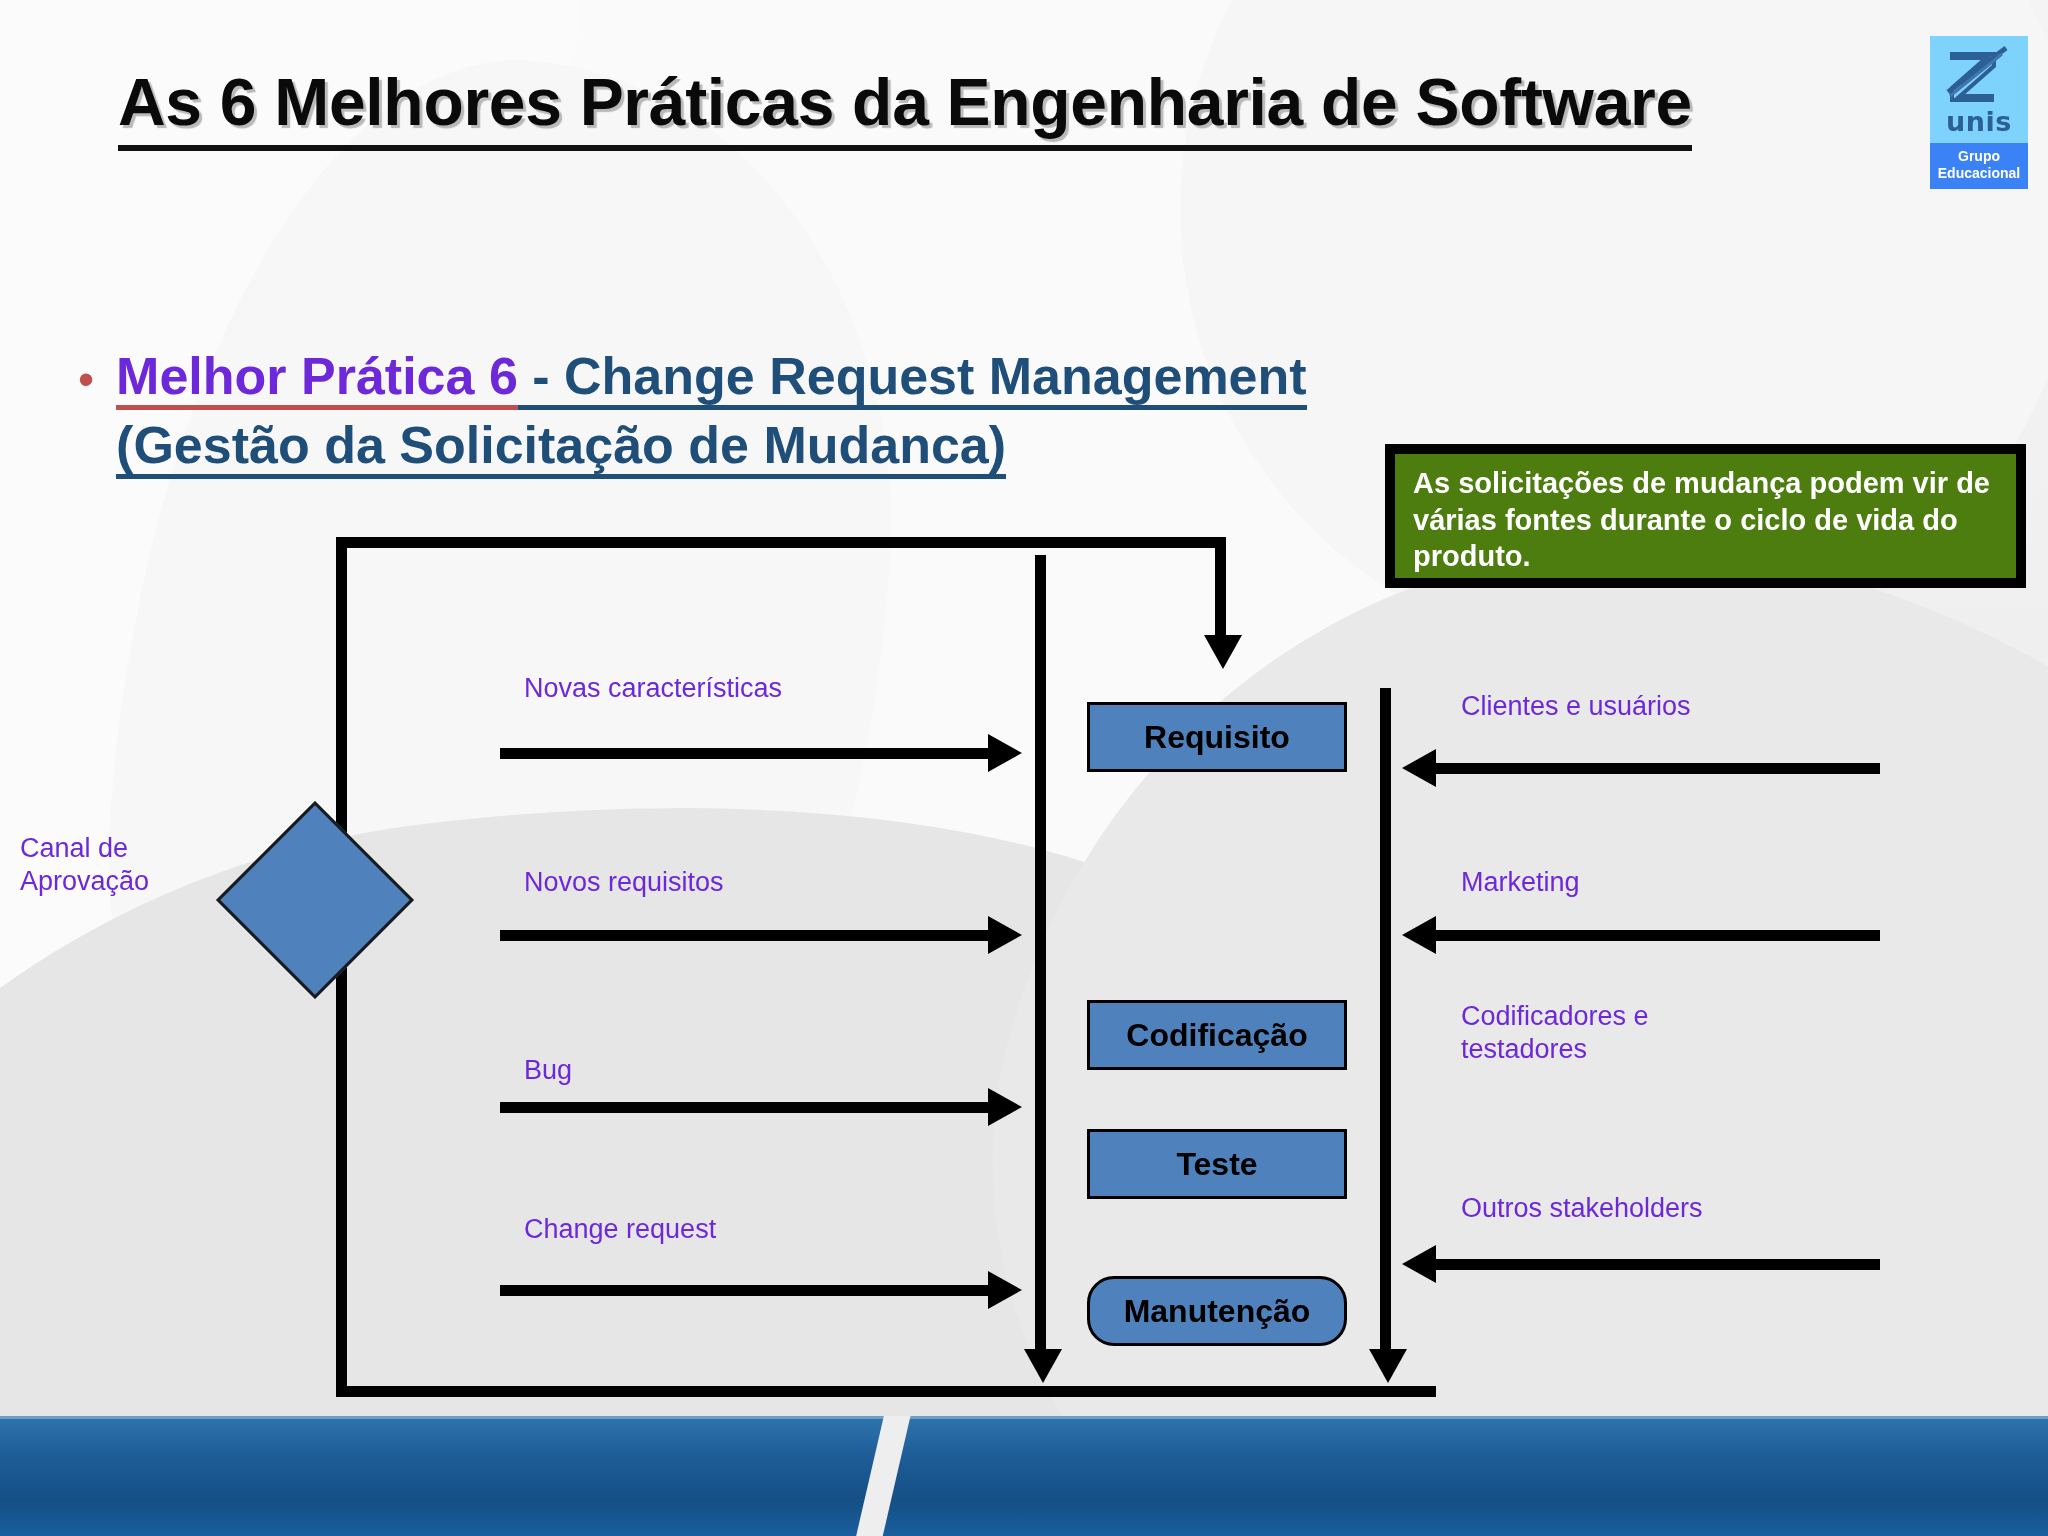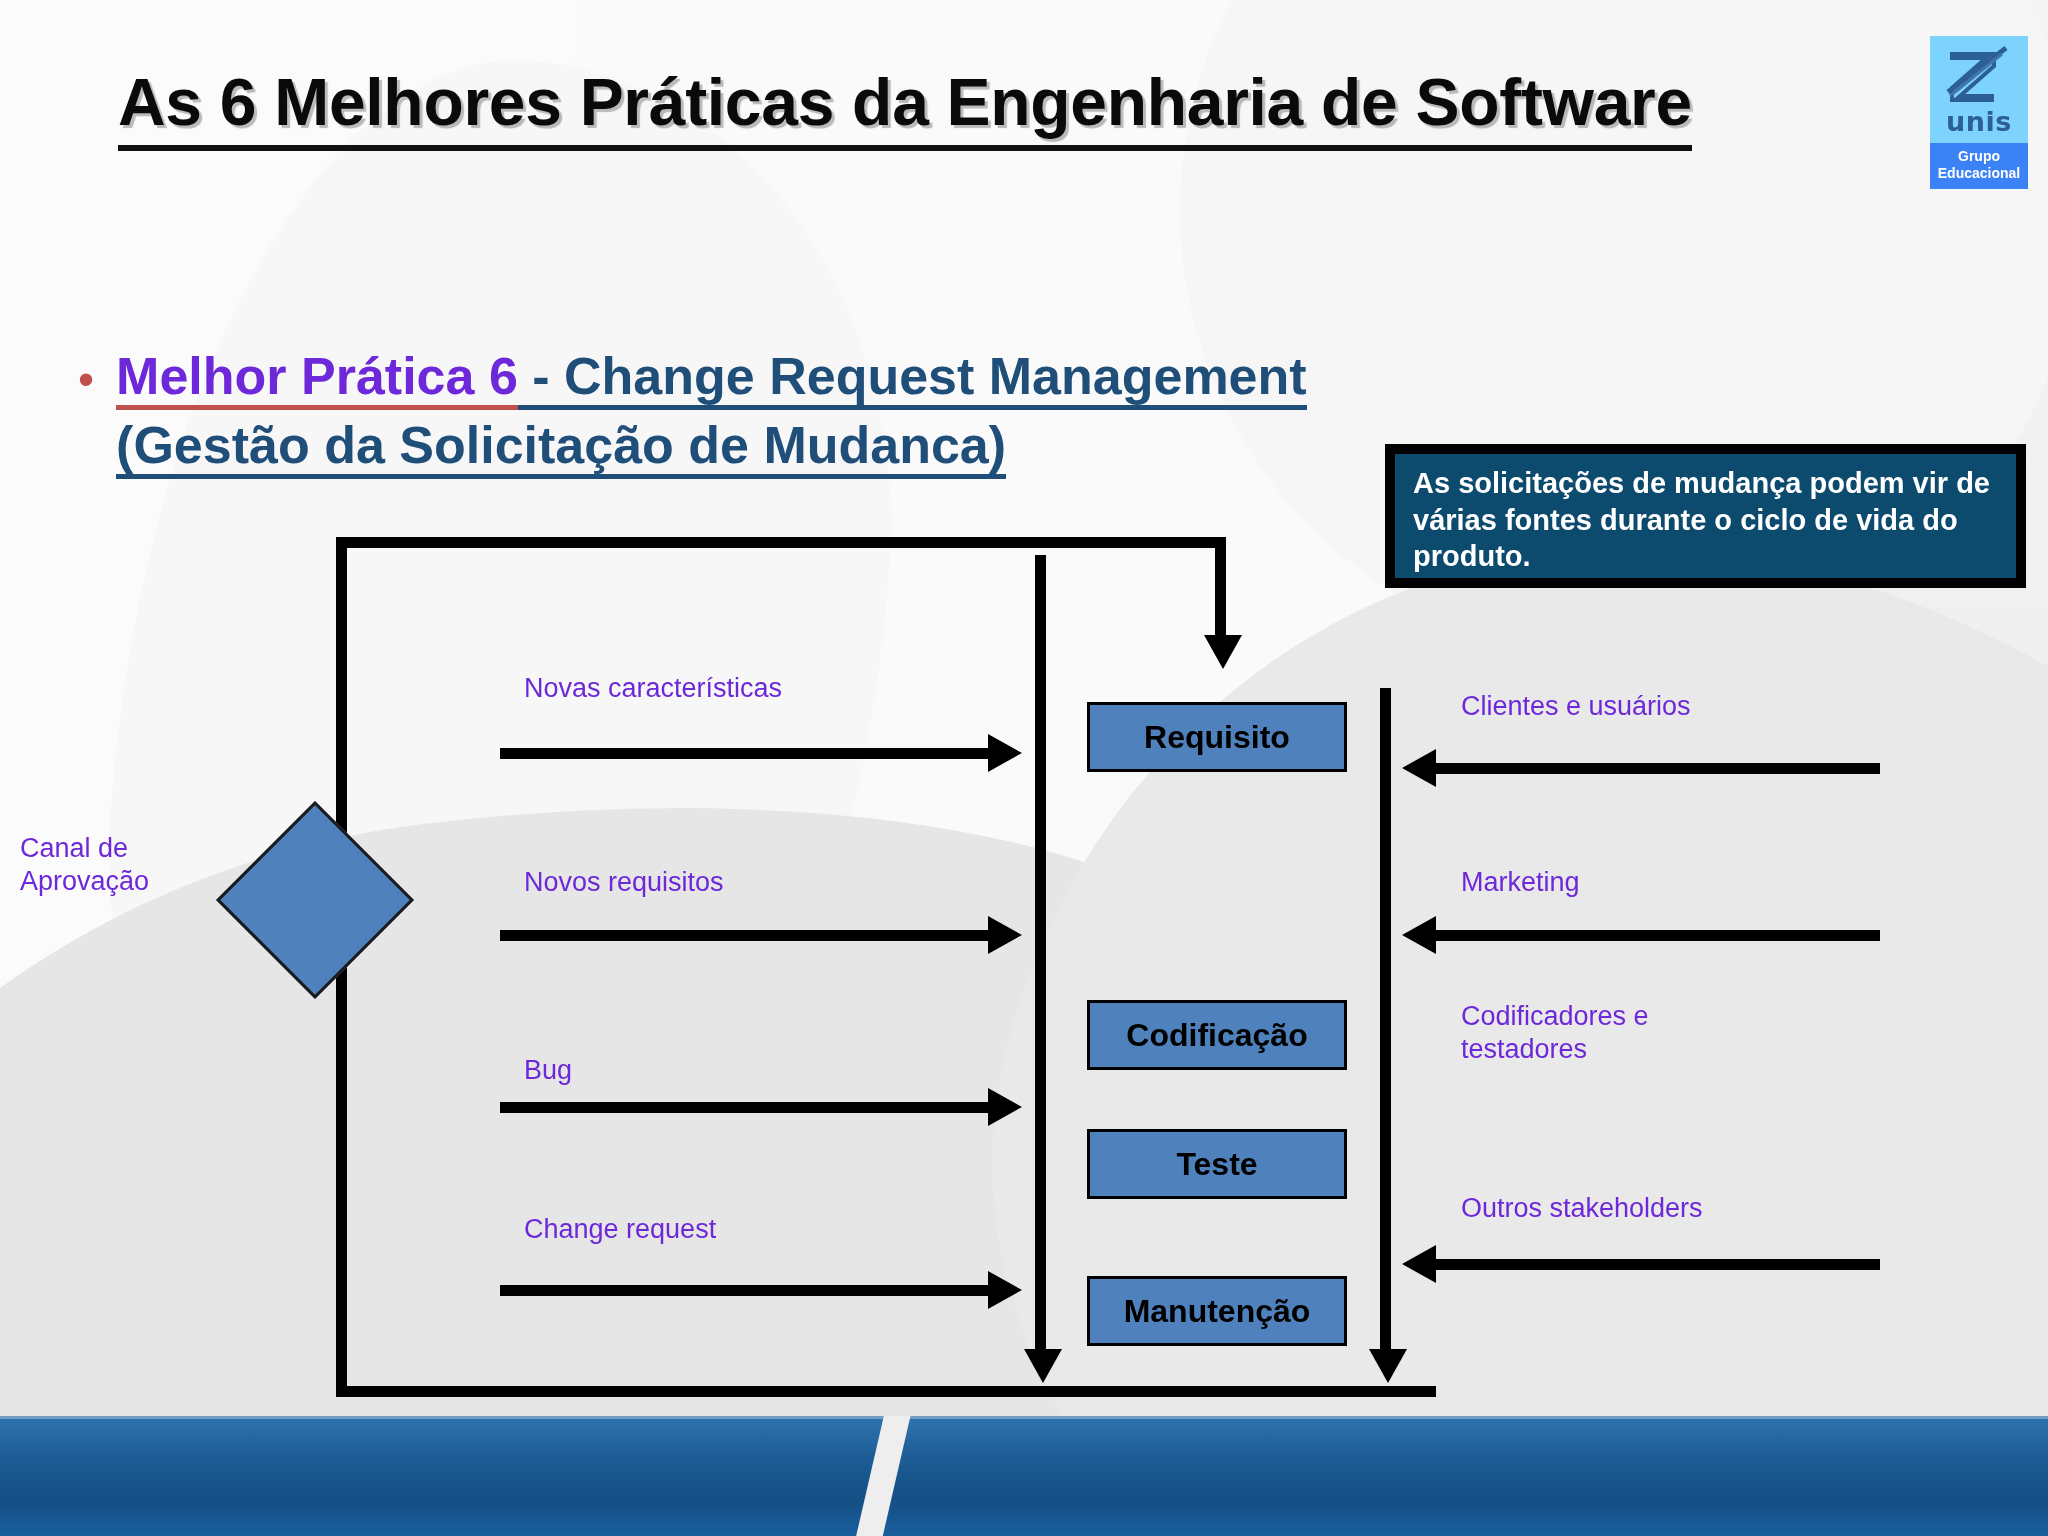--- a/index.html
+++ b/index.html
@@ -57,21 +57,21 @@
           display:flex;align-items:flex-start;}
   #bullet-dot{color:#c0504d;font-size:46px;line-height:1;margin-right:22px;
               margin-top:14px;}
   #bullet-text{font-size:52px;line-height:1.32;font-weight:bold;}
   .red-u{color:#6d28d9;border-bottom:5px solid #c0504d;}
   .blue-u{color:#1f4e79;border-bottom:5px solid #1f4e79;
           box-decoration-break:clone;-webkit-box-decoration-break:clone;}
 
   
   #callout{position:absolute;left:1385px;top:444px;width:587px;height:100px;
-           background:#0c4a6e;border:10px solid #000;
+           background:#4d7c0f;border:10px solid #000;
            color:#fff;font-weight:bold;font-size:29px;line-height:1.26;
            padding:11px 16px 13px 18px;box-sizing:content-box;}
 
   
   .ln{position:absolute;background:#000;}
   .hline{height:11px;}
   .vline{width:11px;}
   .arrow-r{position:absolute;width:0;height:0;
      border-top:19px solid transparent;border-bottom:19px solid transparent;
      border-left:34px solid #000;}
@@ -175,21 +175,21 @@
   <div class="dlabel" style="left:524px;top:1213px;">Change request</div>
   <div class="ln hline" style="left:500px;top:1285px;width:490px;"></div>
   <div class="arrow-r" style="left:988px;top:1271px;"></div>
 
   <div class="dlabel" style="left:20px;top:832px;">Canal de
 Aprovação</div>
 
   <div class="pbox" style="left:1087px;top:702px;">Requisito</div>
   <div class="pbox" style="left:1087px;top:1000px;">Codificação</div>
   <div class="pbox" style="left:1087px;top:1129px;">Teste</div>
-  <div class="pbox" style="left:1087px;top:1276px;">Manutenção</div>
+  <div class="pbox" style="left:1087px;top:1276px;border-radius:27px;">Manutenção</div>
 
   <div class="dlabel" style="left:1461px;top:690px;">Clientes e usuários</div>
   <div class="ln hline" style="left:1435px;top:763px;width:445px;"></div>
   <div class="arrow-l" style="left:1402px;top:749px;"></div>
 
   <div class="dlabel" style="left:1461px;top:866px;">Marketing</div>
   <div class="ln hline" style="left:1435px;top:930px;width:445px;"></div>
   <div class="arrow-l" style="left:1402px;top:916px;"></div>
 
   <div class="dlabel" style="left:1461px;top:1000px;">Codificadores e

